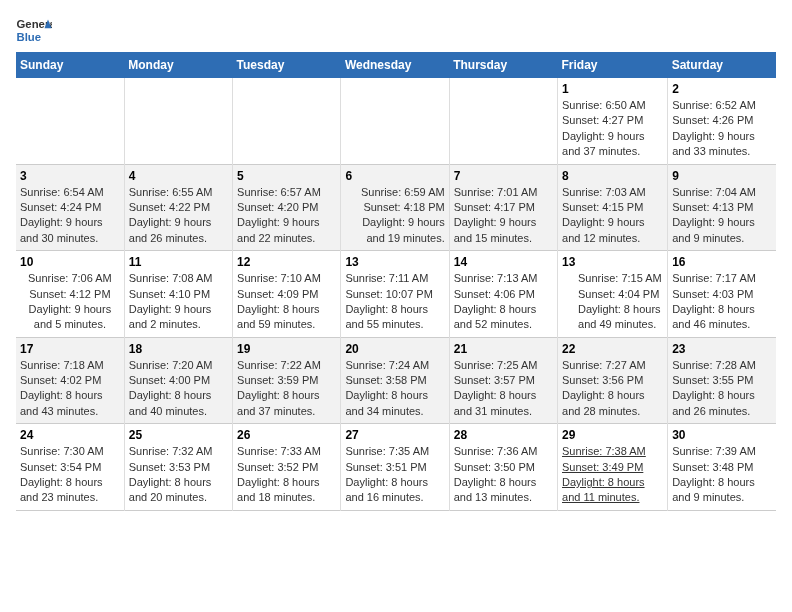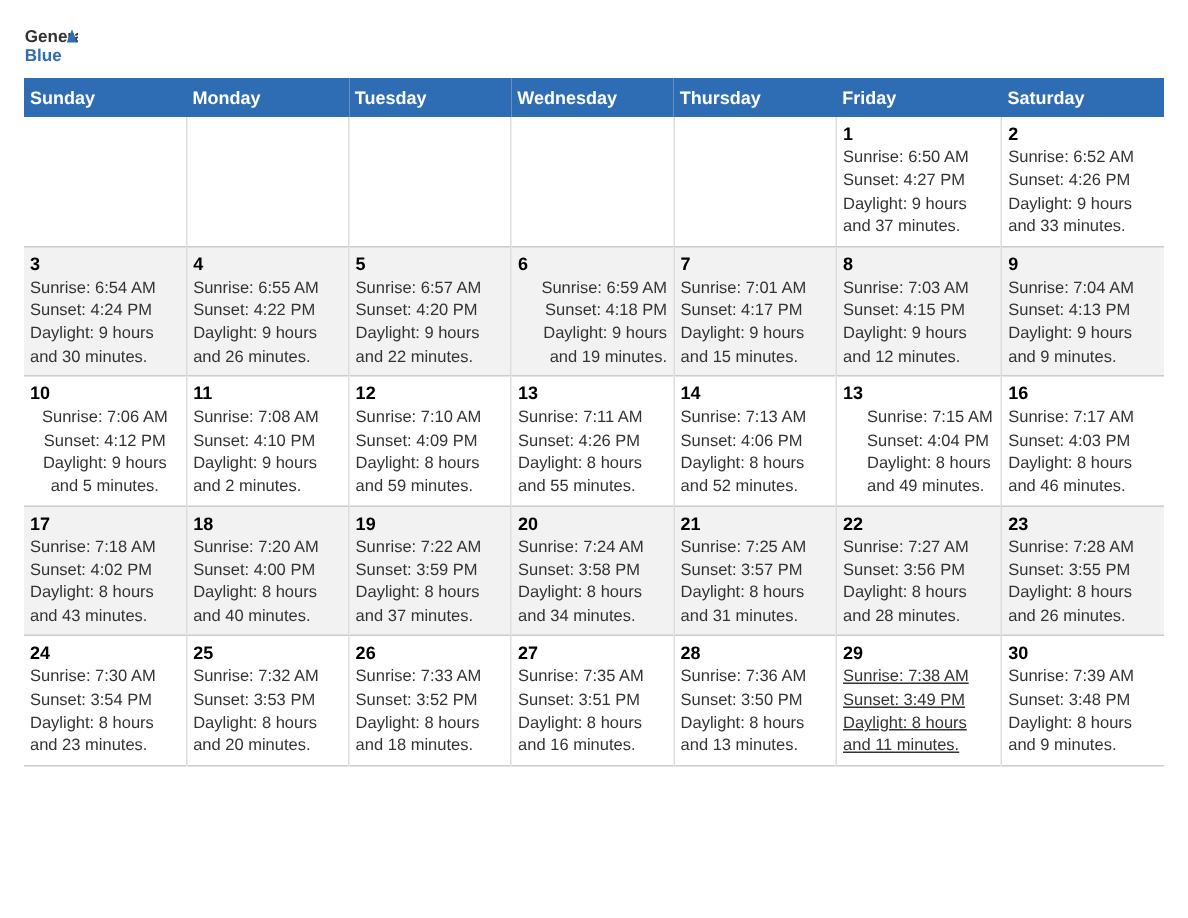--- a/index.html
+++ b/index.html
@@ -177,21 +177,21 @@
         </td>
         <td>
           <div class="day-number">12</div>
           <div class="day-info" style="white-space: pre-line;">Sunrise: 7:10 AM
 Sunset: 4:09 PM
 Daylight: 8 hours and 59 minutes.</div>
         </td>
         <td>
           <div class="day-number">13</div>
           <div class="day-info" style="white-space: pre-line;">Sunrise: 7:11 AM
-Sunset: 4:26 PM
+Sunset: 10:07 PM
 Daylight: 8 hours and 55 minutes.</div>
         </td>
         <td>
           <div class="day-number">14</div>
           <div class="day-info" style="white-space: pre-line;">Sunrise: 7:13 AM
 Sunset: 4:06 PM
 Daylight: 8 hours and 52 minutes.</div>
         </td>
         <td>
           <div class="day-number">13</div>

